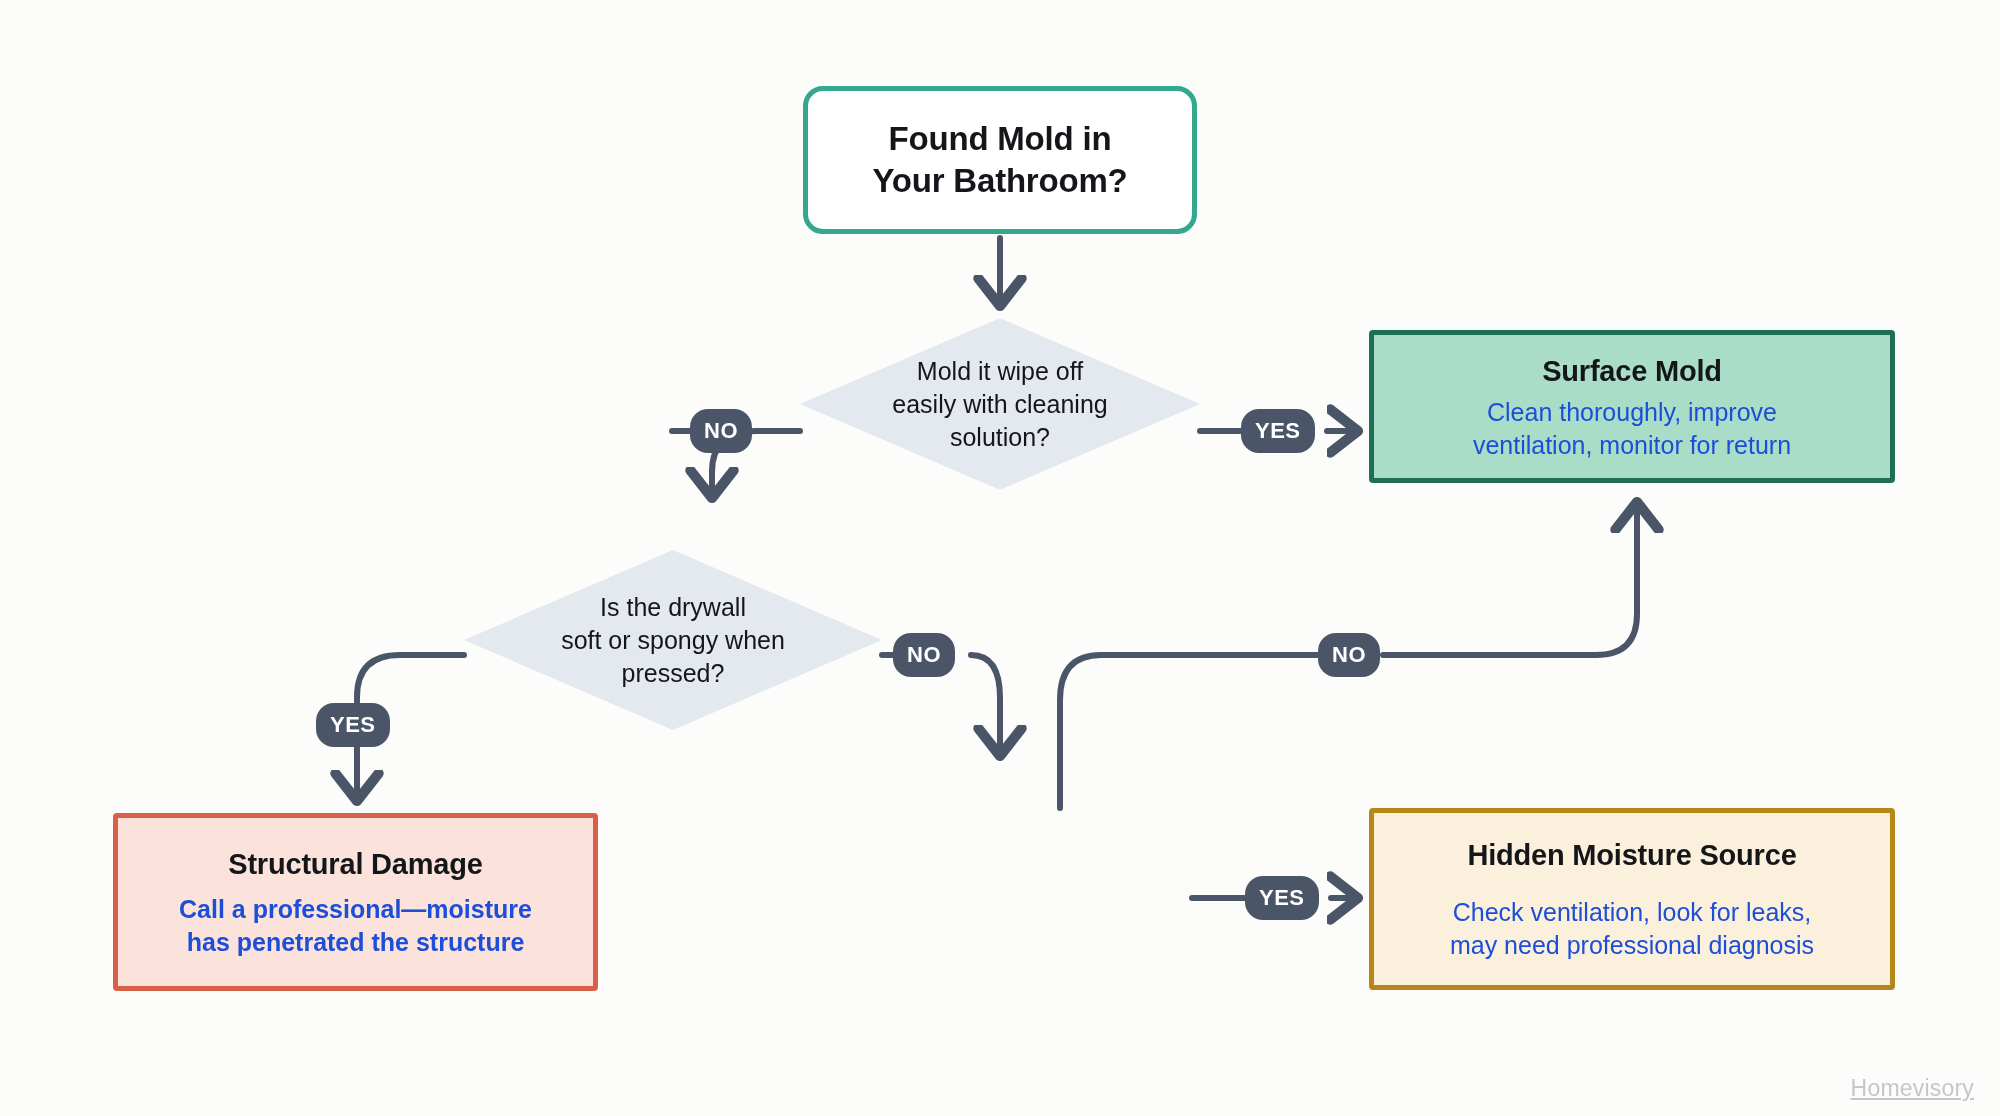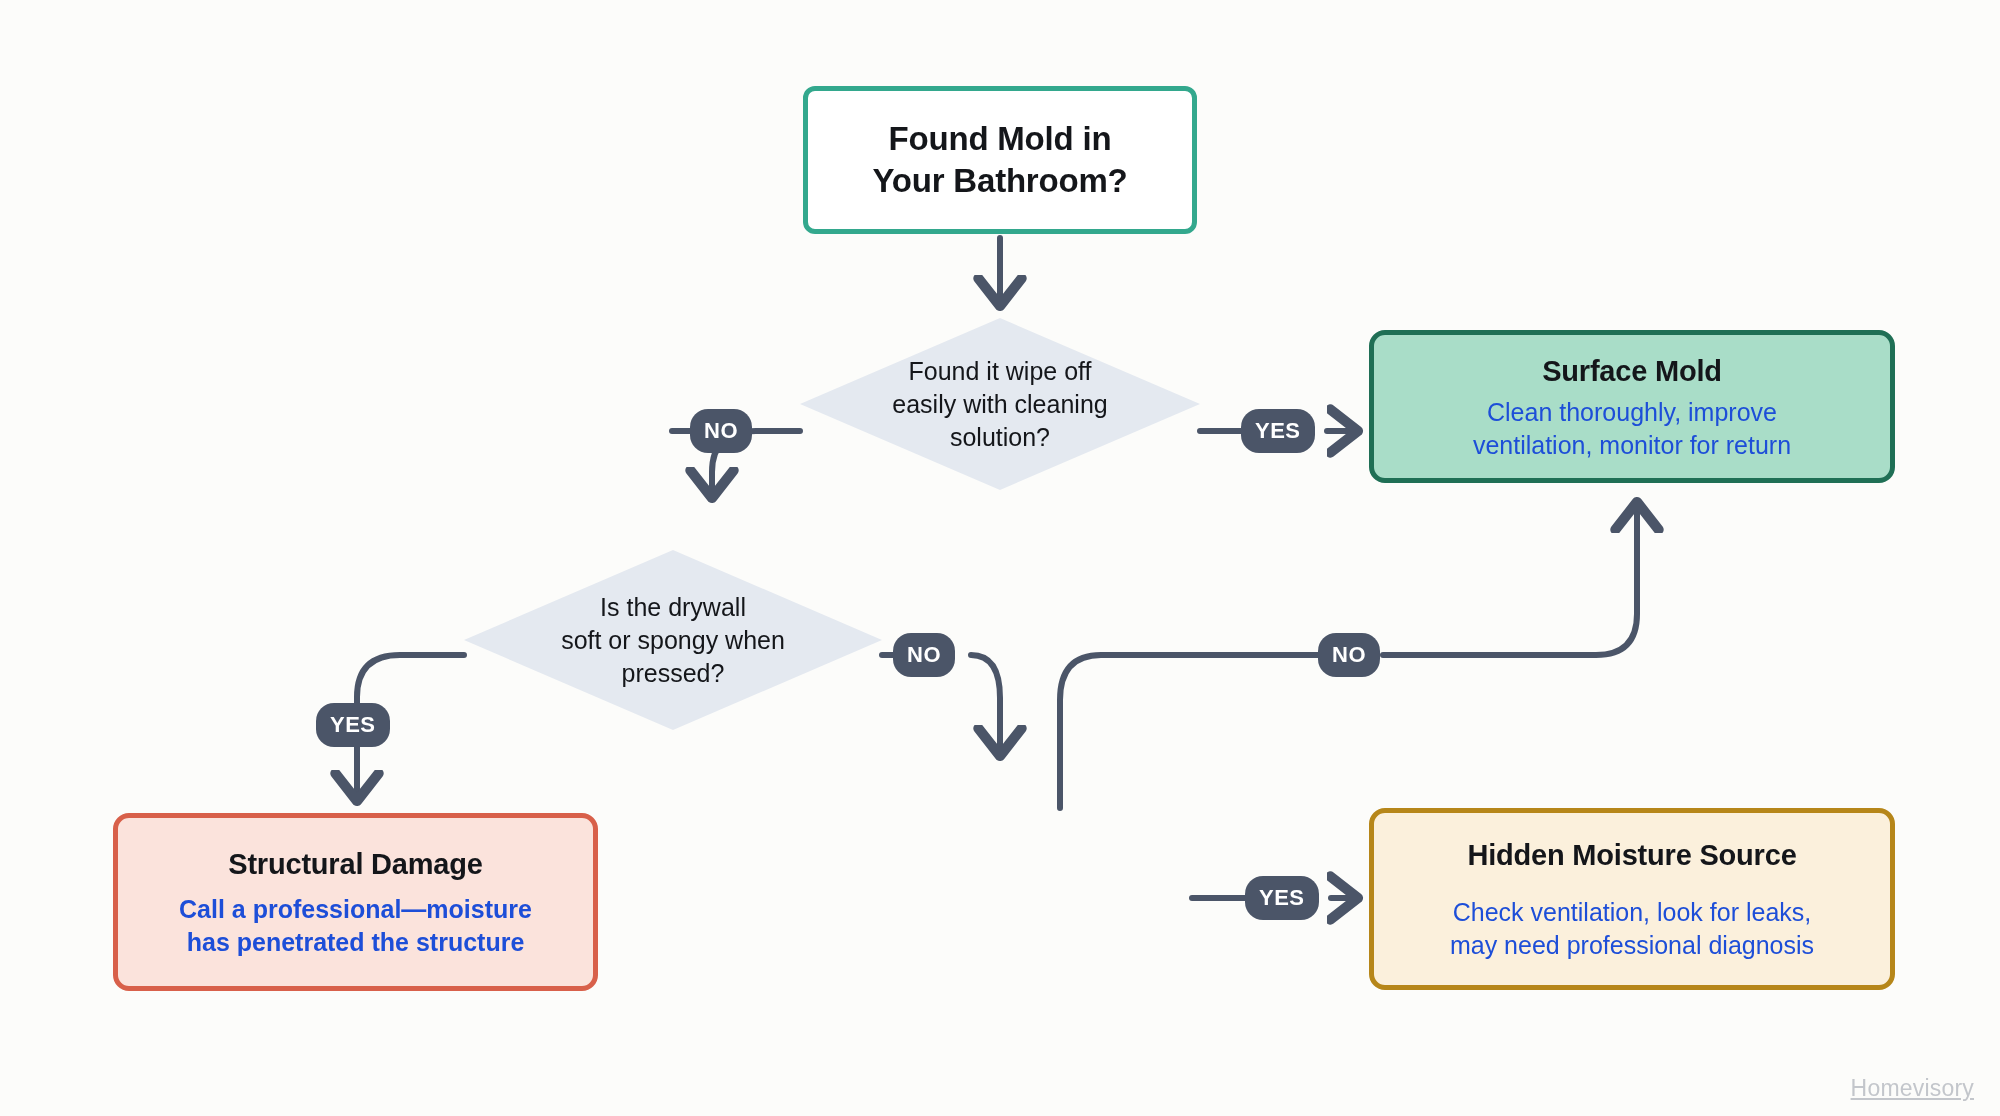--- a/index.html
+++ b/index.html
@@ -20,21 +20,21 @@
     left: 0; top: 0;
     width: 2000px;
     height: 1116px;
     pointer-events: none;
   }
 
   
   .node-box {
     position: absolute;
     box-sizing: border-box;
-    border-radius: 16px;
+    border-radius: 4px;
     display: flex;
     flex-direction: column;
     align-items: center;
     justify-content: center;
     text-align: center;
     padding: 10px 22px;
   }
   .node-box .box-title {
     font-weight: bold;
     color: #14161a;
@@ -42,21 +42,21 @@
   }
   .node-box .box-desc {
     color: #1d4ed8;
   }
 
   #node-start {
     left: 803px; top: 86px;
     width: 394px; height: 148px;
     background: #ffffff;
     border: 5px solid #33a88d;
-    border-radius: 12px;
+    border-radius: 20px;
   }
   #node-start .box-title {
     font-size: 33px;
     line-height: 42px;
   }
 
   #node-surface-mold {
     left: 1369px; top: 330px;
     width: 526px; height: 153px;
     background: #a9ddc8;
@@ -191,21 +191,21 @@
     </g>
   </svg>
 
   <div class="node-box" id="node-start">
     <div class="box-title" style="white-space: pre-line;">Found Mold in
 Your Bathroom?</div>
   </div>
 
   <div class="node-diamond" id="node-q-wipe">
     <div class="diamond-shape"></div>
-    <div class="diamond-text">Found it wipe off
+    <div class="diamond-text">Mold it wipe off
 easily with cleaning
 solution?</div>
   </div>
 
   <div class="node-diamond" id="node-q-drywall">
     <div class="diamond-shape"></div>
     <div class="diamond-text">Is the drywall
 soft or spongy when
 pressed?</div>
   </div>

